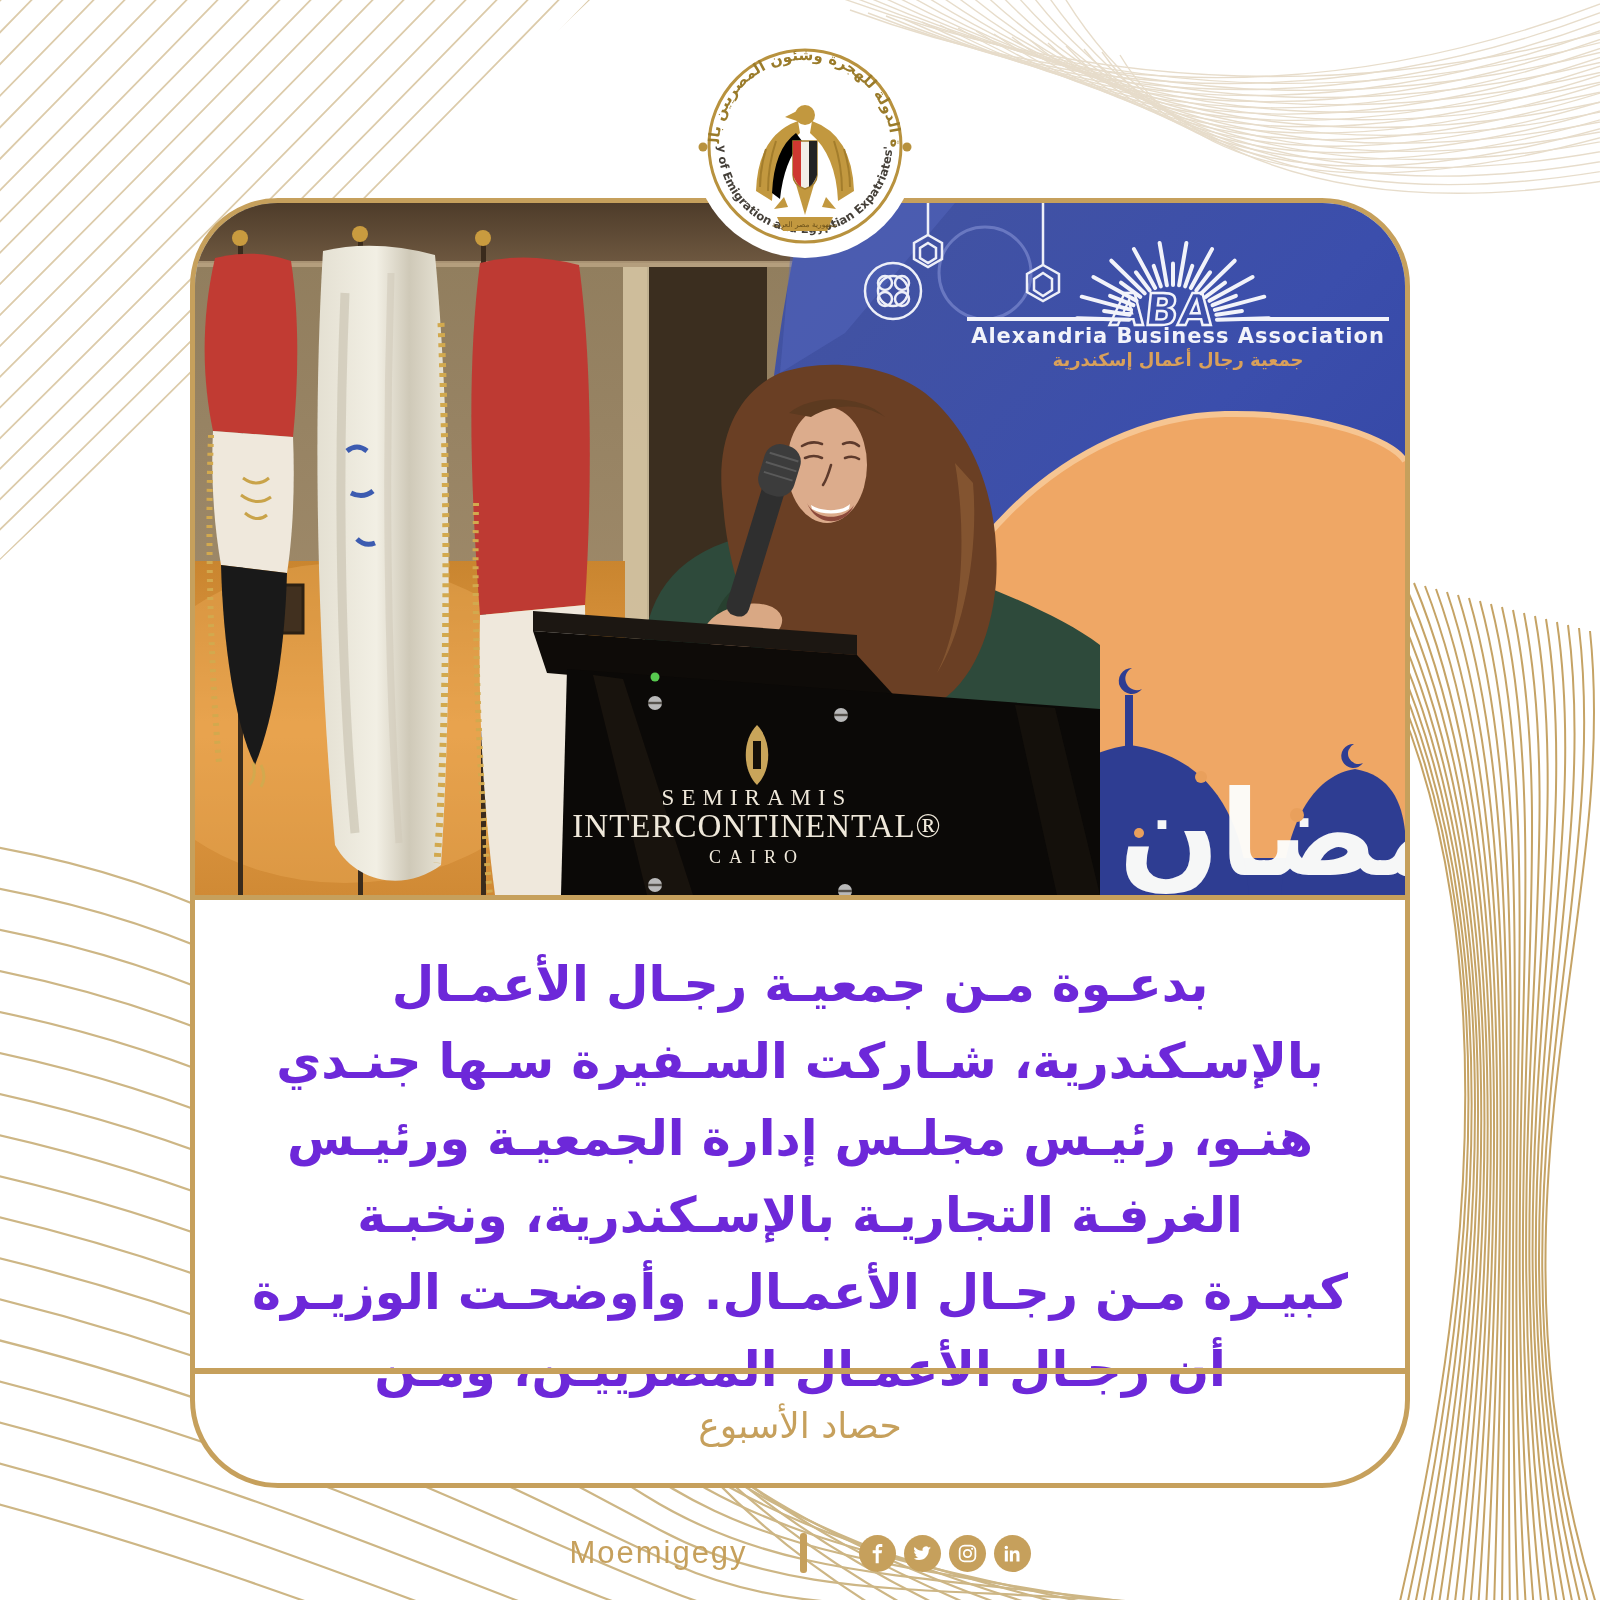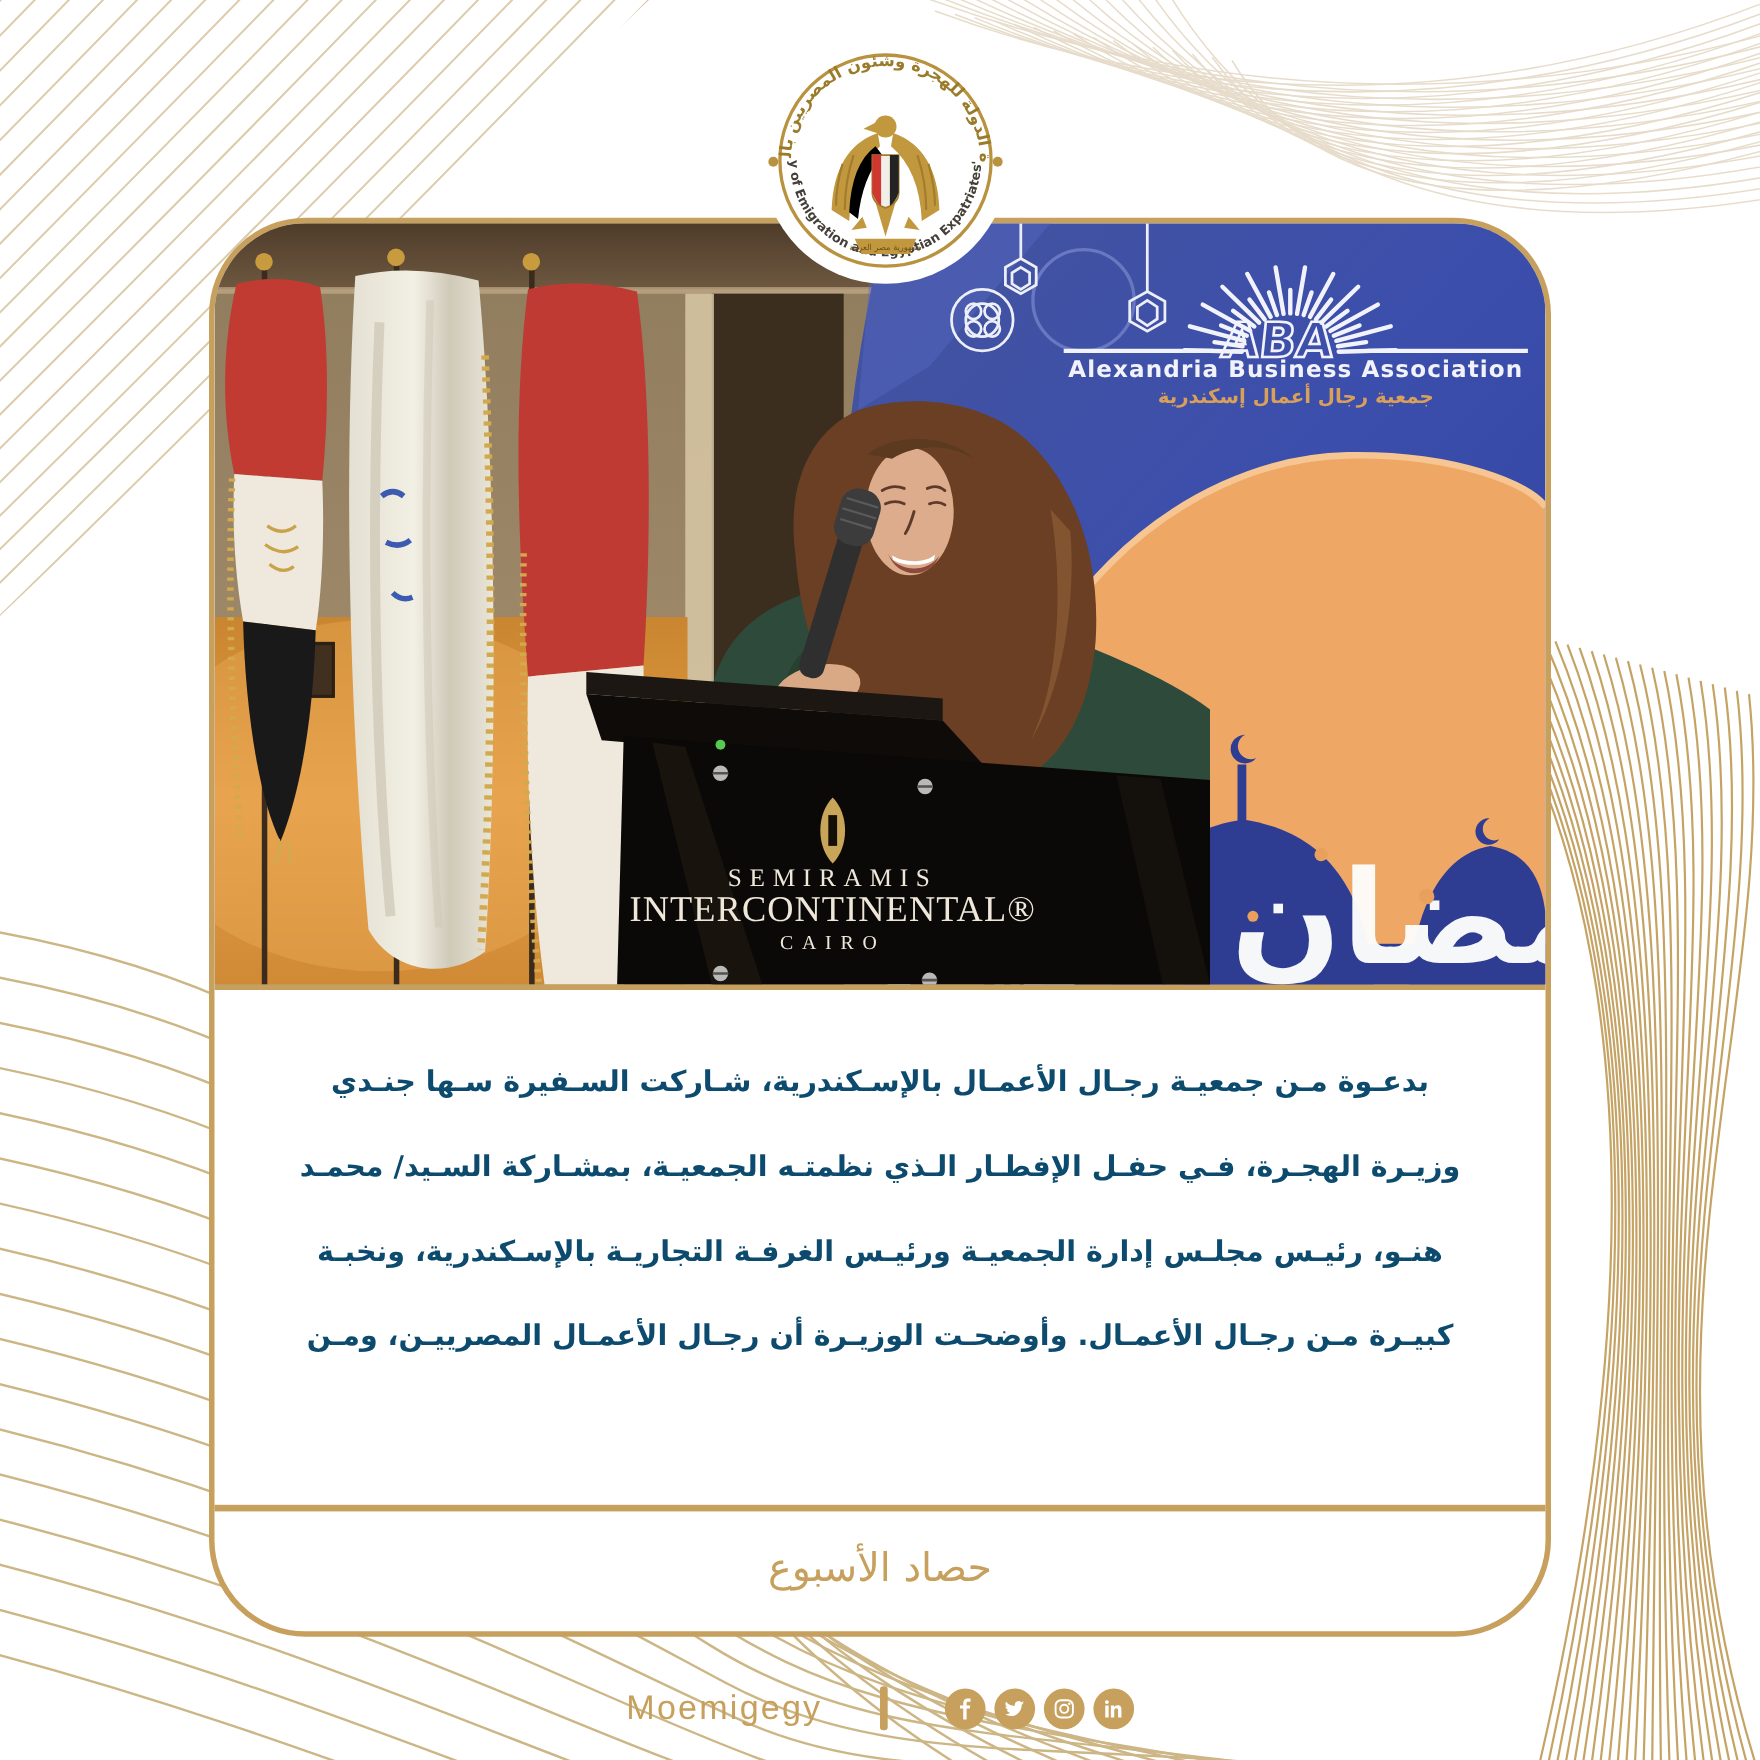--- a/index.html
+++ b/index.html
@@ -6,22 +6,22 @@
   .stage{position:relative;width:1600px;height:1600px;background:#ffffff;overflow:hidden;
          font-family:"DejaVu Sans",sans-serif;}
   svg text{user-select:none;}
   #decor{position:absolute;left:0;top:0;z-index:0;}
   
   .card{position:absolute;left:190px;top:198px;width:1220px;height:1290px;box-sizing:border-box;
         border:5px solid #C6A05C;border-radius:88px;background:#fff;overflow:hidden;z-index:2;}
   .photo{position:relative;width:100%;height:692px;border-bottom:5px solid #C6A05C;box-sizing:content-box;
          background:#b7a788;}
   .photo svg{display:block;}
-  .article{direction:rtl;text-align:center;padding:46px 38px 0 38px;color:#0c4a6e;
-           font-weight:bold;font-size:26px;line-height:77px;letter-spacing:0;}
+  .article{direction:rtl;text-align:center;padding:46px 38px 0 38px;color:#6d28d9;
+           font-weight:bold;font-size:49px;line-height:77px;letter-spacing:0;}
   .separator{position:absolute;left:-6px;right:-6px;top:1165px;height:6px;background:#C6A05C;}
   .harvest{position:absolute;top:1202px;left:0;width:100%;text-align:center;direction:rtl;
            color:#C6A05C;font-size:36px;font-weight:400;}
   
   .logo{position:absolute;left:688px;top:29px;width:234px;height:234px;z-index:3;}
   
   .footer{position:absolute;left:0;top:1518px;width:1600px;height:70px;display:flex;
           align-items:center;justify-content:center;gap:38px;z-index:1;}
   .handle{color:#C6A05C;font-size:31px;letter-spacing:2px;font-family:"Liberation Sans",sans-serif;}
   .fdivider{width:7px;height:40px;background:#C6A05C;border-radius:3px;margin:0 14px;}
@@ -373,21 +373,20 @@
             <text x="562" y="602" font-size="23" letter-spacing="7">SEMIRAMIS</text>
             <text x="562" y="634" font-size="33" letter-spacing="1">INTERCONTINENTAL®</text>
             <text x="562" y="660" font-size="18" letter-spacing="8">CAIRO</text>
           </g>
         </g>
       </svg>
     </div>
 
     <div class="article">
       <div>بدعـوة مـن جمعيـة رجـال الأعمـال بالإسـكندرية، شـاركت السـفيرة سـها جنـدي</div>
-      <div>وزيـرة الهجـرة، فـي حفـل الإفطـار الـذي نظمتـه الجمعيـة، بمشـاركة السـيد/ محمـد</div>
       <div>هنـو، رئيـس مجلـس إدارة الجمعيـة ورئيـس الغرفـة التجاريـة بالإسـكندرية، ونخبـة</div>
       <div>كبيـرة مـن رجـال الأعمـال. وأوضحـت الوزيـرة أن رجـال الأعمـال المصرييـن، ومـن</div>
 
     </div>
 
     <div class="separator"></div>
     <div class="harvest">حصاد الأسبوع</div>
   </div>
 
   <div class="logo">

